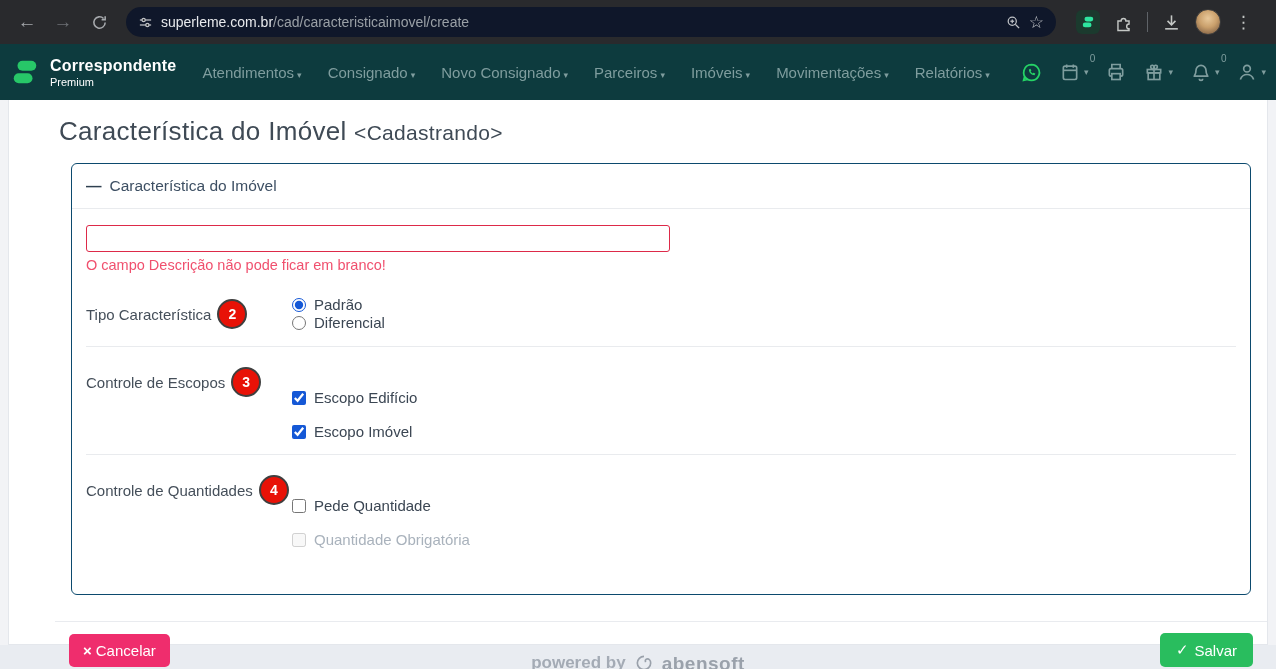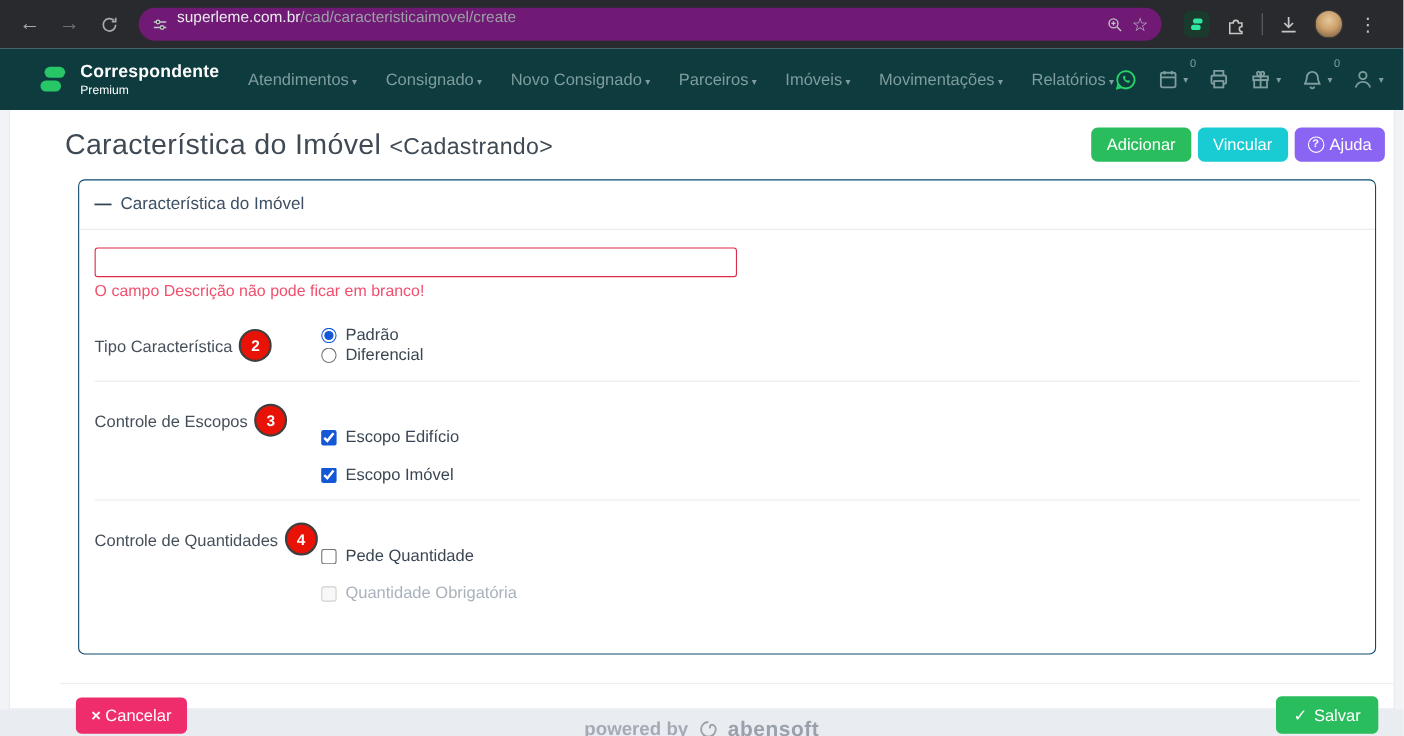--- a/index.html
+++ b/index.html
@@ -5,38 +5,38 @@
   * { margin:0; padding:0; box-sizing:border-box; }
   html,body { width:1276px; height:669px; overflow:hidden;
     font-family:"Liberation Sans", sans-serif; background:#f2f3f6; }
 
   
   .browser-bar { height:44px; background:#292a2d; display:flex; align-items:center;
     padding:0 12px; gap:6px; }
   .bnav { color:#a6a9ad; font-size:19px; width:30px; height:30px; display:flex;
     align-items:center; justify-content:center; border-radius:50%; cursor:pointer; }
   .bnav.dim { color:#6e7175; }
-  .url-pill { height:30px; background:#701a75; border-radius:15px; display:flex;
-    padding:0 12px; gap:8px; flex:1; max-width:930px; margin-left:6px; }
+  .url-pill { height:30px; background:#0f172a; border-radius:15px; display:flex;
+    align-items:center; padding:0 12px; gap:8px; flex:1; max-width:930px; margin-left:6px; }
   .url-text { font-size:14px; color:#9aa0a6; white-space:nowrap; overflow:hidden; }
   .url-text .domain { color:#e8eaed; }
   .pill-spacer { flex:1; }
   .pill-icon { color:#c0c3c7; font-size:15px; display:flex; align-items:center; cursor:pointer; }
   .chrome-right { display:flex; align-items:center; gap:14px; margin-left:14px; }
   .ext-s { width:24px; height:24px; border-radius:6px; background:#1b3a2e; display:flex;
     align-items:center; justify-content:center; }
   .vsep { width:1px; height:20px; background:#5f6368; }
   .avatar { width:26px; height:26px; border-radius:50%;
     background:radial-gradient(circle at 50% 35%, #e8c89a 0%, #caa06c 45%, #6e503a 100%);
     border:1px solid #3c3c3c; }
   .kebab { color:#c4c7c5; font-size:17px; letter-spacing:0; cursor:pointer; }
   svg.ic { display:block; }
 
   
-  .navbar { height:56px; background:#0d3b3e; display:flex; align-items:center; padding:0 33px; }
+  .navbar { height:56px; background:#0d3b3e; display:flex; align-items:center; padding:0 10px; }
   .brand { display:flex; align-items:center; gap:10px; cursor:pointer; }
   .brand-text .line1 { color:#ffffff; font-weight:bold; font-size:16px; letter-spacing:.2px; }
   .brand-text .line2 { color:#ffffff; font-size:11px; margin-top:1px; }
   .menu { display:flex; align-items:center; gap:26px; margin-left:26px; }
   .menu-item { color:#7f9d9e; font-size:15px; cursor:pointer; white-space:nowrap; }
   .menu-item .caret { font-size:9px; margin-left:3px; }
   .nav-icons { margin-left:auto; display:flex; align-items:center; gap:18px; color:#7f9d9e; }
   .nav-ic { position:relative; display:flex; align-items:center; cursor:pointer; color:#7f9d9e; }
   .nav-ic .sup { position:absolute; top:-9px; right:-7px; font-size:10px; color:#7f9d9e; }
   .nav-ic .caret { font-size:9px; margin-left:4px; }
@@ -224,32 +224,20 @@
       </svg>
       <span class="caret">▾</span>
     </span>
   </div>
 </div>
 
 <div class="sheet">
 
   <div class="title-row">
     <h1 class="page-title"><span>Característica do Imóvel</span> <span class="suffix">&lt;Cadastrando&gt;</span></h1>
-    <div class="title-actions">
-      <button class="tbtn btn-add">
-          <span>Adicionar</span>
-        </button>
-      <button class="tbtn btn-link">
-          <span>Vincular</span>
-        </button>
-      <button class="tbtn btn-help">
-          <span class="qmark">?</span>
-          <span>Ajuda</span>
-        </button>
-    </div>
   </div>
 
   <div class="card">
     <div class="card-header">
       <span class="dash">—</span><span>Característica do Imóvel</span>
     </div>
     <div class="card-body">
 
       <div class="field-row">
         <div class="control-col">

